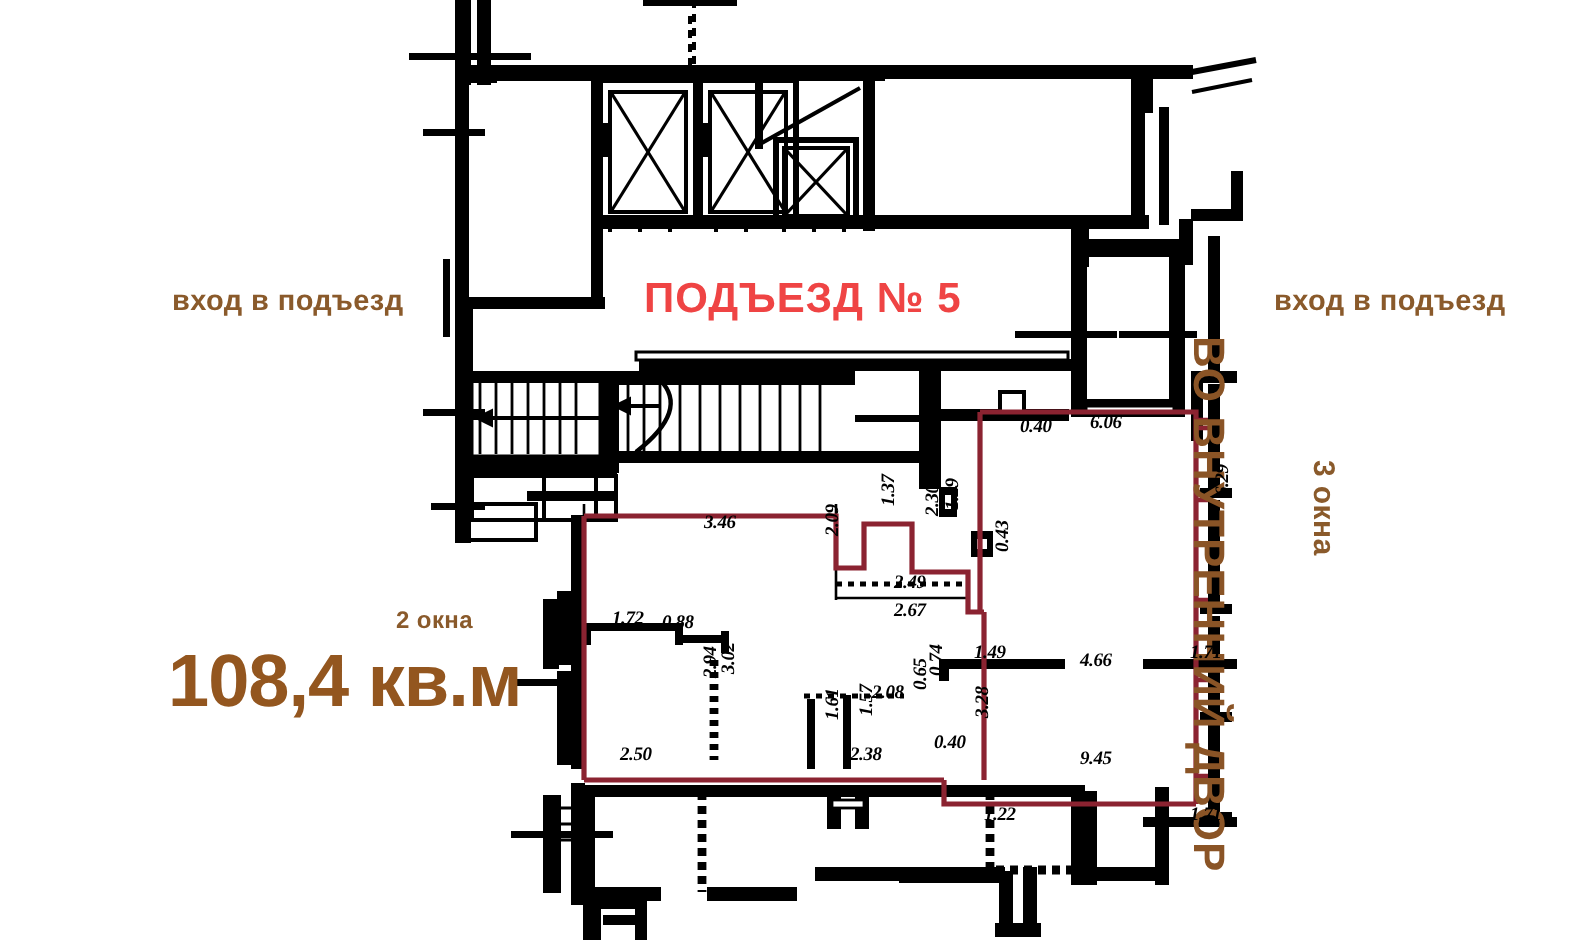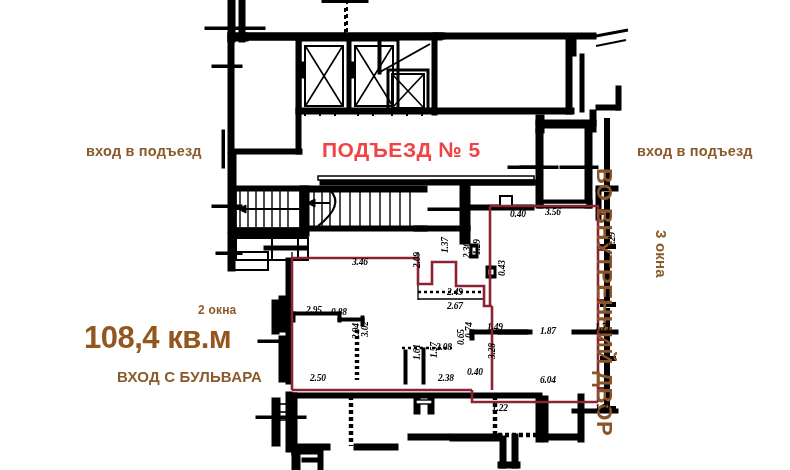--- a/index.html
+++ b/index.html
@@ -52,21 +52,21 @@
   }
   #windows-left {
     left: 198px;
     top: 303px;
     font-size: 12px;
     color: #8a5a2b;
   }
   #area-value {
     left: 84px;
     top: 320px;
-    font-size: 31px;
+    font-size: 37px;
     color: #93561f;
     letter-spacing: -0.5px;
   }
   #entrance-boulevard {
     left: 117px;
     top: 368px;
     font-size: 15px;
     color: #8a5a2b;
   }
   #courtyard-text {
@@ -386,51 +386,50 @@
   <div class="label" id="entrance-left">вход в подъезд</div>
 
   <div class="label" id="entrance-right">вход в подъезд</div>
 
   <div class="label" id="podezd-title">ПОДЪЕЗД № 5</div>
 
   <div class="label" id="windows-left">2 окна</div>
 
   <div class="label" id="area-value">108,4 кв.м</div>
 
-  <div class="label" id="entrance-boulevard">ВХОД С БУЛЬВАРА</div>
 
   <div class="label" id="courtyard-text">ВО ВНУТРЕННИЙ ДВОР</div>
 
   <div class="label" id="windows-right">3 окна</div>
 
   <div id="dimension-layer">
       <div class="dim" style="left: 352px; top: 257px;">3.46</div>
       <div class="dim" style="left: 510px; top: 209px;">0.40</div>
-      <div class="dim" style="left: 545px; top: 207px;">3.56</div>
+      <div class="dim" style="left: 545px; top: 207px;">6.06</div>
       <div class="dim vert" style="left: 607px; top: 248px;">6.29</div>
       <div class="dim vert" style="left: 412px; top: 268px;">2.09</div>
       <div class="dim vert" style="left: 440px; top: 253px;">1.37</div>
       <div class="dim vert" style="left: 462px; top: 258px;">2.30</div>
       <div class="dim vert" style="left: 472px; top: 255px;">1.29</div>
       <div class="dim vert" style="left: 497px; top: 276px;">0.43</div>
       <div class="dim" style="left: 447px; top: 287px;">2.49</div>
       <div class="dim" style="left: 447px; top: 301px;">2.67</div>
-      <div class="dim" style="left: 306px; top: 305px;">2.95</div>
+      <div class="dim" style="left: 306px; top: 305px;">1.72</div>
       <div class="dim" style="left: 331px; top: 307px;">0.88</div>
       <div class="dim vert" style="left: 351px; top: 339px;">2.94</div>
       <div class="dim vert" style="left: 360px; top: 337px;">3.02</div>
       <div class="dim" style="left: 310px; top: 373px;">2.50</div>
       <div class="dim vert" style="left: 412px; top: 360px;">1.61</div>
       <div class="dim vert" style="left: 429px; top: 358px;">1.57</div>
       <div class="dim" style="left: 436px; top: 342px;">2.08</div>
       <div class="dim vert" style="left: 456px; top: 345px;">0.65</div>
       <div class="dim vert" style="left: 464px; top: 338px;">0.74</div>
       <div class="dim" style="left: 467px; top: 367px;">0.40</div>
-      <div class="dim" style="left: 425px; top: 373px; margin-left: 13px;">2.38</div>
+      <div class="dim" style="left: 425px; top: 373px;">2.38</div>
       <div class="dim vert" style="left: 487px; top: 359px;">3.28</div>
       <div class="dim" style="left: 487px; top: 322px;">1.49</div>
-      <div class="dim" style="left: 540px; top: 326px;">1.87</div>
+      <div class="dim" style="left: 540px; top: 326px;">4.66</div>
       <div class="dim" style="left: 595px; top: 322px;">1.71</div>
-      <div class="dim" style="left: 540px; top: 375px;">6.04</div>
+      <div class="dim" style="left: 540px; top: 375px;">9.45</div>
       <div class="dim" style="left: 595px; top: 403px;">1.71</div>
       <div class="dim" style="left: 492px; top: 403px;">1.22</div>
     </div>
 </div>
 
 </body></html>

